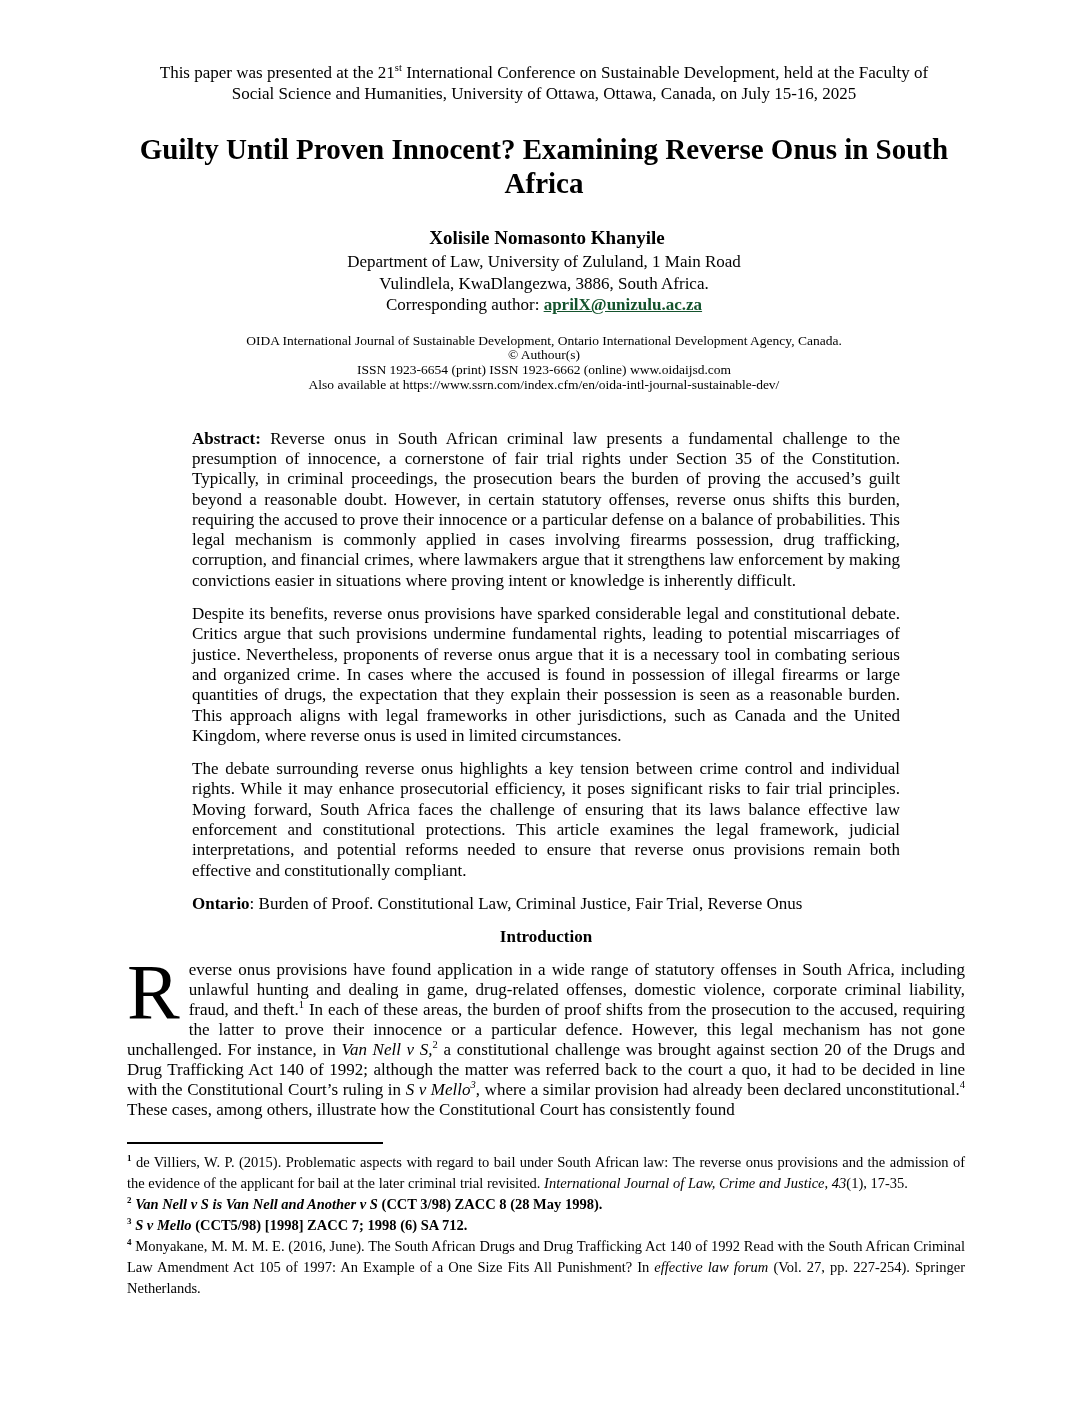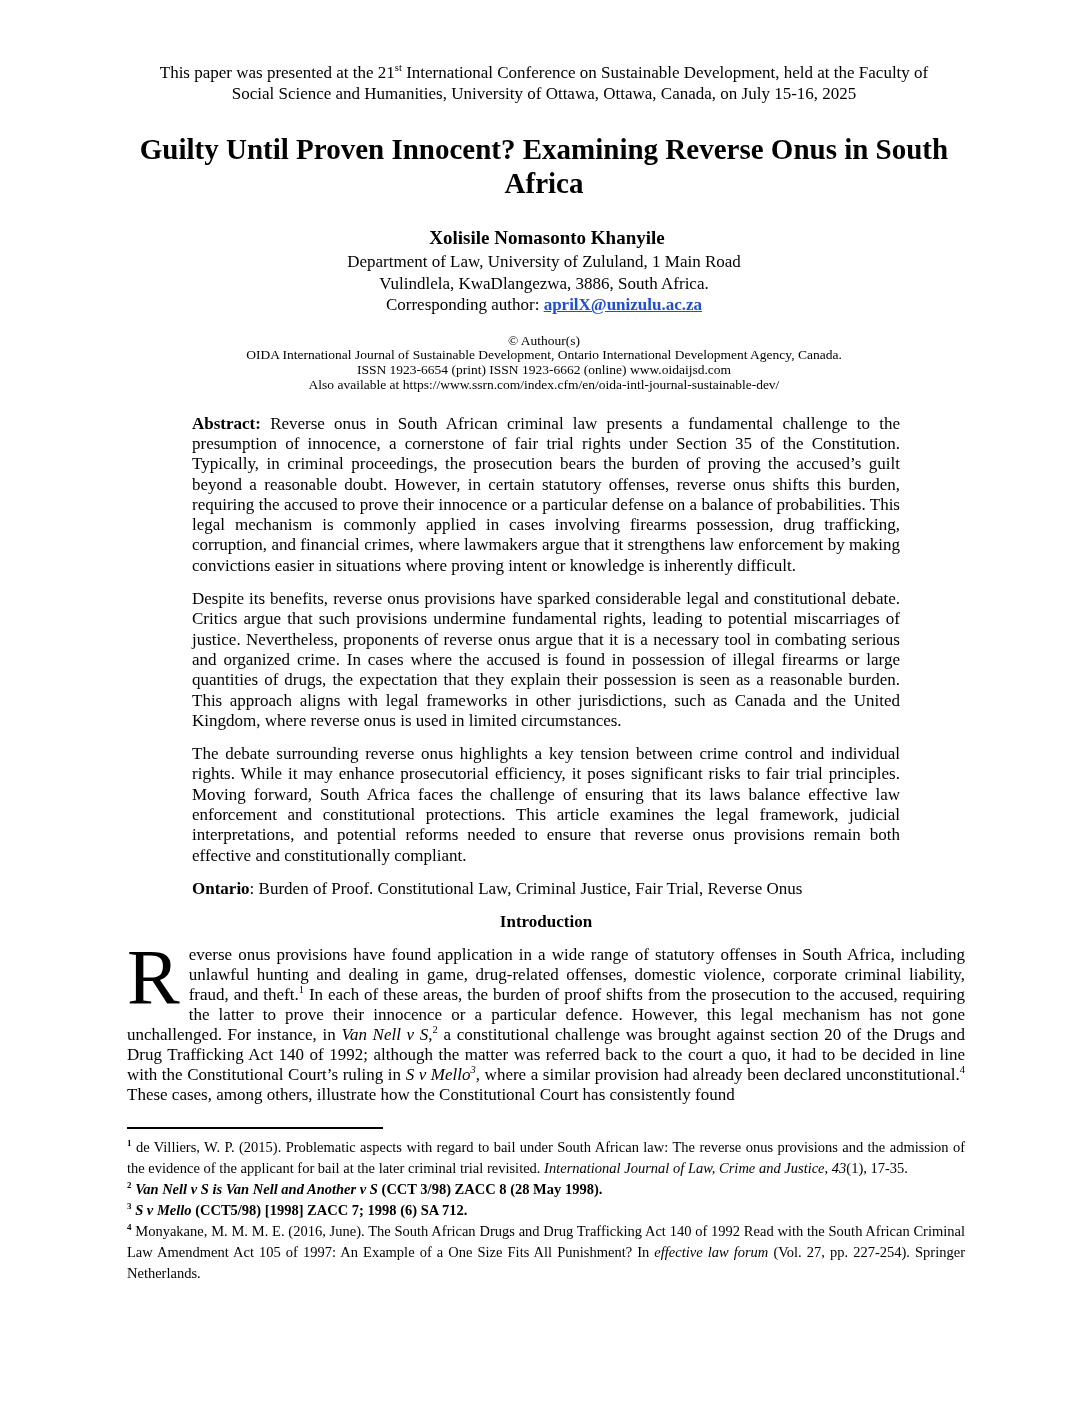--- a/index.html
+++ b/index.html
@@ -21,21 +21,21 @@
     width:780px; margin:0 auto;
   }
   .paper-title {
     font-size:29px; font-weight:bold;
     text-align:center; line-height:34px;
     margin:28px auto 0; width:860px;
   }
   .author-block { text-align:center; margin-top:26px; font-size:17px; line-height:21.5px; }
   .author-name { font-size:19px; font-weight:bold; line-height:24px; margin-bottom:1px;padding-left:6px; }
   .copyright-block { text-align:center; margin-top:18px; font-size:13.5px; line-height:14.8px; }
-  .abstract { margin-top:21px; padding:0 65px 0 65px; }
+  .abstract { margin-top:36px; padding:0 65px 0 65px; }
   .abstract p, .keywords { font-size:17px; line-height:20.3px; text-align:justify; }
   .abstract p { margin-bottom:13px; }
   .keywords { margin-top:0; }
   .section-heading {
     text-align:center; font-weight:bold; font-size:17px;
     margin-top:13px; margin-bottom:13px;
   }
   .intro-paragraph { font-size:17px; line-height:20px; text-align:justify; }
   .drop-cap {
     float:left;
@@ -60,26 +60,26 @@
 <div class="page">
 
   <div class="conference-note">This paper was presented at the 21<sup>st</sup> International Conference on Sustainable Development, held at the Faculty of Social Science and Humanities, University of Ottawa, Ottawa, Canada, on July 15-16, 2025</div>
 
   <h1 class="paper-title">Guilty Until Proven Innocent? Examining Reverse Onus in South Africa</h1>
 
   <div class="author-block">
     <div class="author-name">Xolisile Nomasonto Khanyile</div>
     <div>Department of Law, University of Zululand, 1 Main Road</div>
     <div>Vulindlela, KwaDlangezwa, 3886, South Africa.</div>
-    <div>Corresponding author: <span class="link" style="color: #1d4ed8;">aprilX@unizulu.ac.za</span></div>
+    <div>Corresponding author: <span class="link" style="color: #14532d;">aprilX@unizulu.ac.za</span></div>
   </div>
 
   <div class="copyright-block">
+    <div>OIDA International Journal of Sustainable Development, Ontario International Development Agency, Canada.</div>
     <div>© Authour(s)</div>
-    <div>OIDA International Journal of Sustainable Development, Ontario International Development Agency, Canada.</div>
     <div>ISSN 1923-6654 (print) ISSN 1923-6662 (online) www.oidaijsd.com</div>
     <div>Also available at https://www.ssrn.com/index.cfm/en/oida-intl-journal-sustainable-dev/</div>
   </div>
 
   <div class="content">
 
     <div class="abstract">
       <p><span class="b">Abstract:</span> Reverse onus in South African criminal law presents a fundamental challenge to the presumption of innocence, a cornerstone of fair trial rights under Section 35 of the Constitution. Typically, in criminal proceedings, the prosecution bears the burden of proving the accused’s guilt beyond a reasonable doubt. However, in certain statutory offenses, reverse onus shifts this burden, requiring the accused to prove their innocence or a particular defense on a balance of probabilities. This legal mechanism is commonly applied in cases involving firearms possession, drug trafficking, corruption, and financial crimes, where lawmakers argue that it strengthens law enforcement by making convictions easier in situations where proving intent or knowledge is inherently difficult.</p>
       <p>Despite its benefits, reverse onus provisions have sparked considerable legal and constitutional debate. Critics argue that such provisions undermine fundamental rights, leading to potential miscarriages of justice. Nevertheless, proponents of reverse onus argue that it is a necessary tool in combating serious and organized crime. In cases where the accused is found in possession of illegal firearms or large quantities of drugs, the expectation that they explain their possession is seen as a reasonable burden. This approach aligns with legal frameworks in other jurisdictions, such as Canada and the United Kingdom, where reverse onus is used in limited circumstances.</p>
       <p>The debate surrounding reverse onus highlights a key tension between crime control and individual rights. While it may enhance prosecutorial efficiency, it poses significant risks to fair trial principles. Moving forward, South Africa faces the challenge of ensuring that its laws balance effective law enforcement and constitutional protections. This article examines the legal framework, judicial interpretations, and potential reforms needed to ensure that reverse onus provisions remain both effective and constitutionally compliant.</p>

